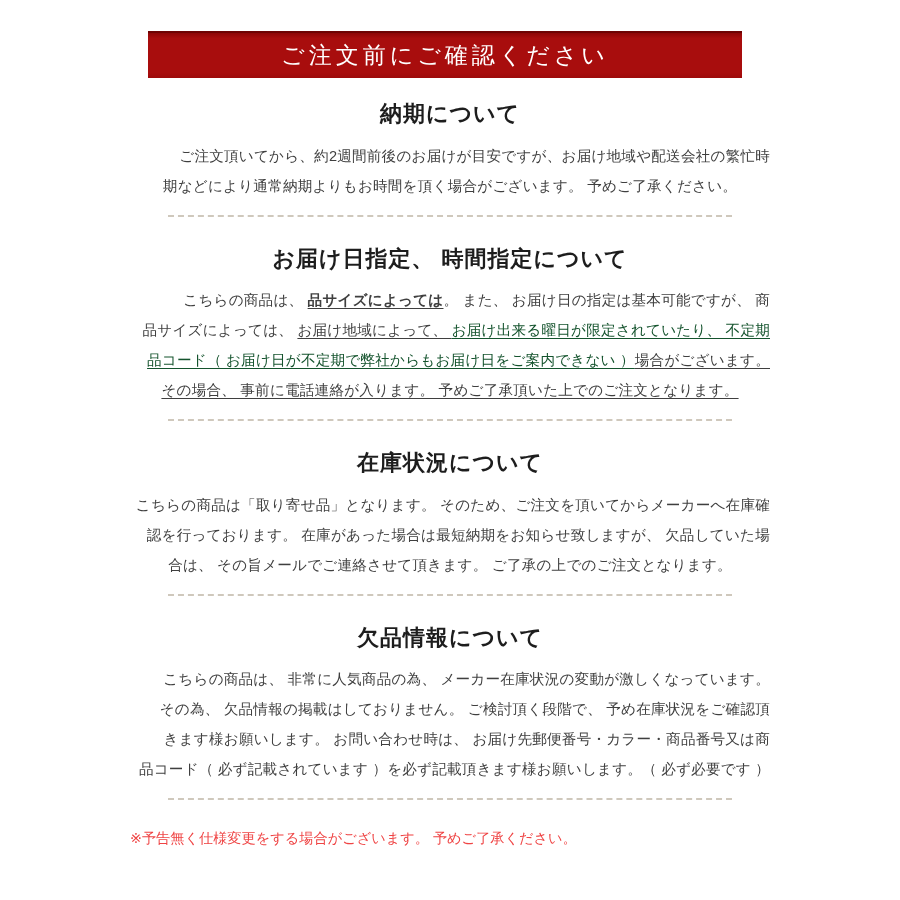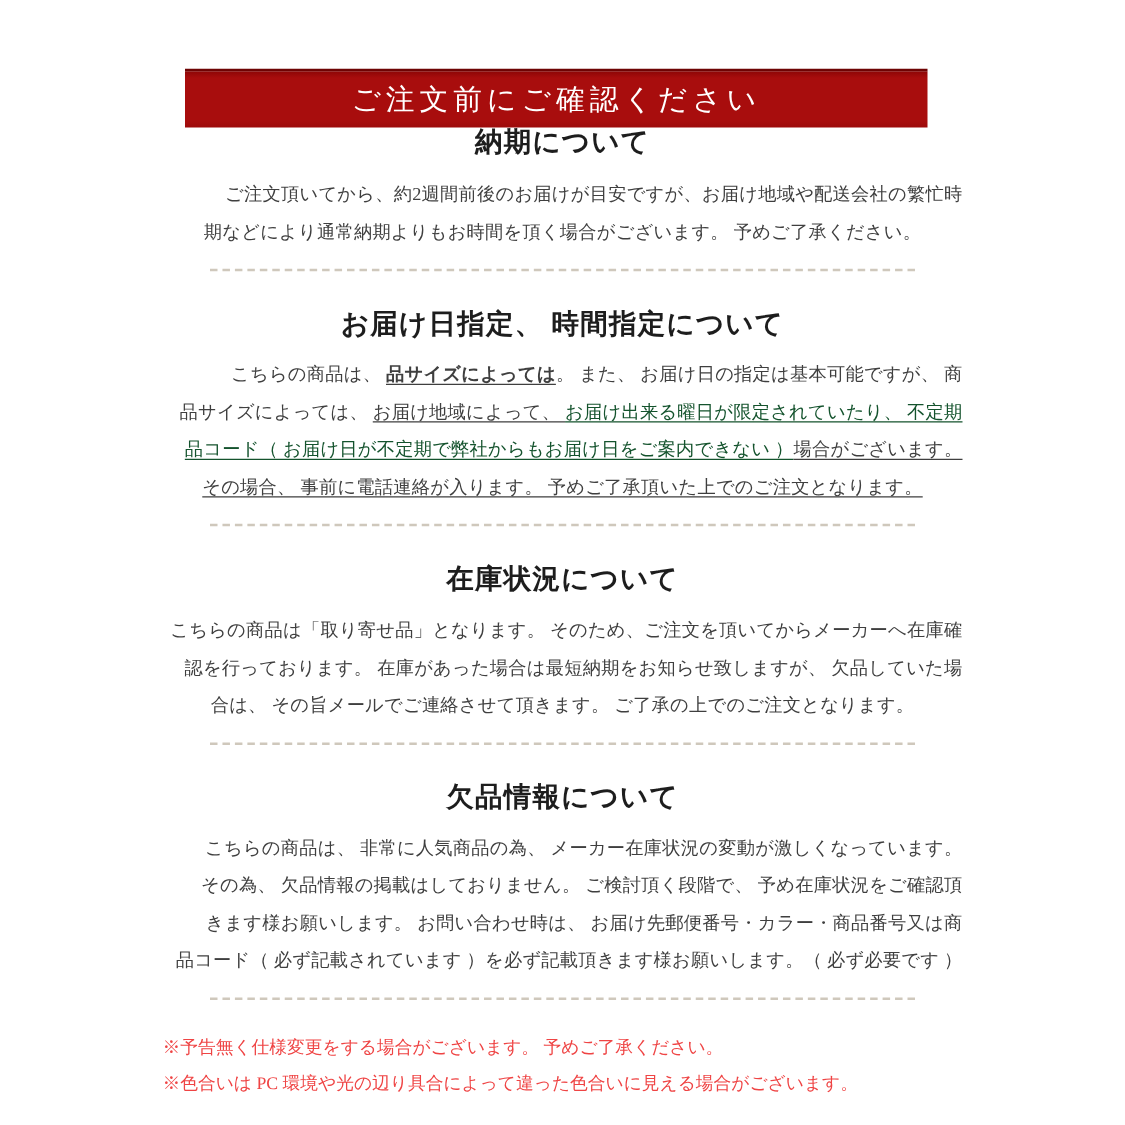--- a/index.html
+++ b/index.html
@@ -30,38 +30,36 @@
     top: 31px;
     width: 594px;
     height: 47px;
     background: #a60d0d;
     background: linear-gradient(180deg, #8d0606 0%, #a80d0d 12%, #a80d0d 88%, #9d0a0a 100%);
     border-top: 2px solid #6e0303;
     box-sizing: border-box;
     display: flex;
     align-items: center;
     justify-content: center;
-    margin-top: 24px;
   }
   .banner-title {
     color: #ffffff;
     font-size: 23px;
     letter-spacing: 4px;
     font-weight: 400;
     line-height: 1;
     white-space: nowrap;
   }
 
   
   .content {
     position: absolute;
     left: 0;
     top: 86px;
     width: 900px;
-    font-family: Liberation Serif, serif;
   }
 
   .section {
     padding: 0;
   }
 
   .sec-heading {
     text-align: center;
     font-size: 22px;
     font-weight: bold;
@@ -165,17 +163,16 @@
             <span class="ln left"><span>品コード（ 必ず記載されています ）を必ず記載頂きます様お願いします。（ 必ず必要です ）</span></span>
           </div>
         </div>
         <div class="div-wrap">
           <div class="divider"></div>
         </div>
       </div>
 
     <div class="notes" id="notes-root">
         <span class="ln">※予告無く仕様変更をする場合がございます。 予めご了承ください。</span>
-        <span class="ln">※色合いは PC 環境や光の辺り具合によって違った色合いに見える場合がございます。</span>
       </div>
   </div>
 
 </div>
 
 </body></html>

